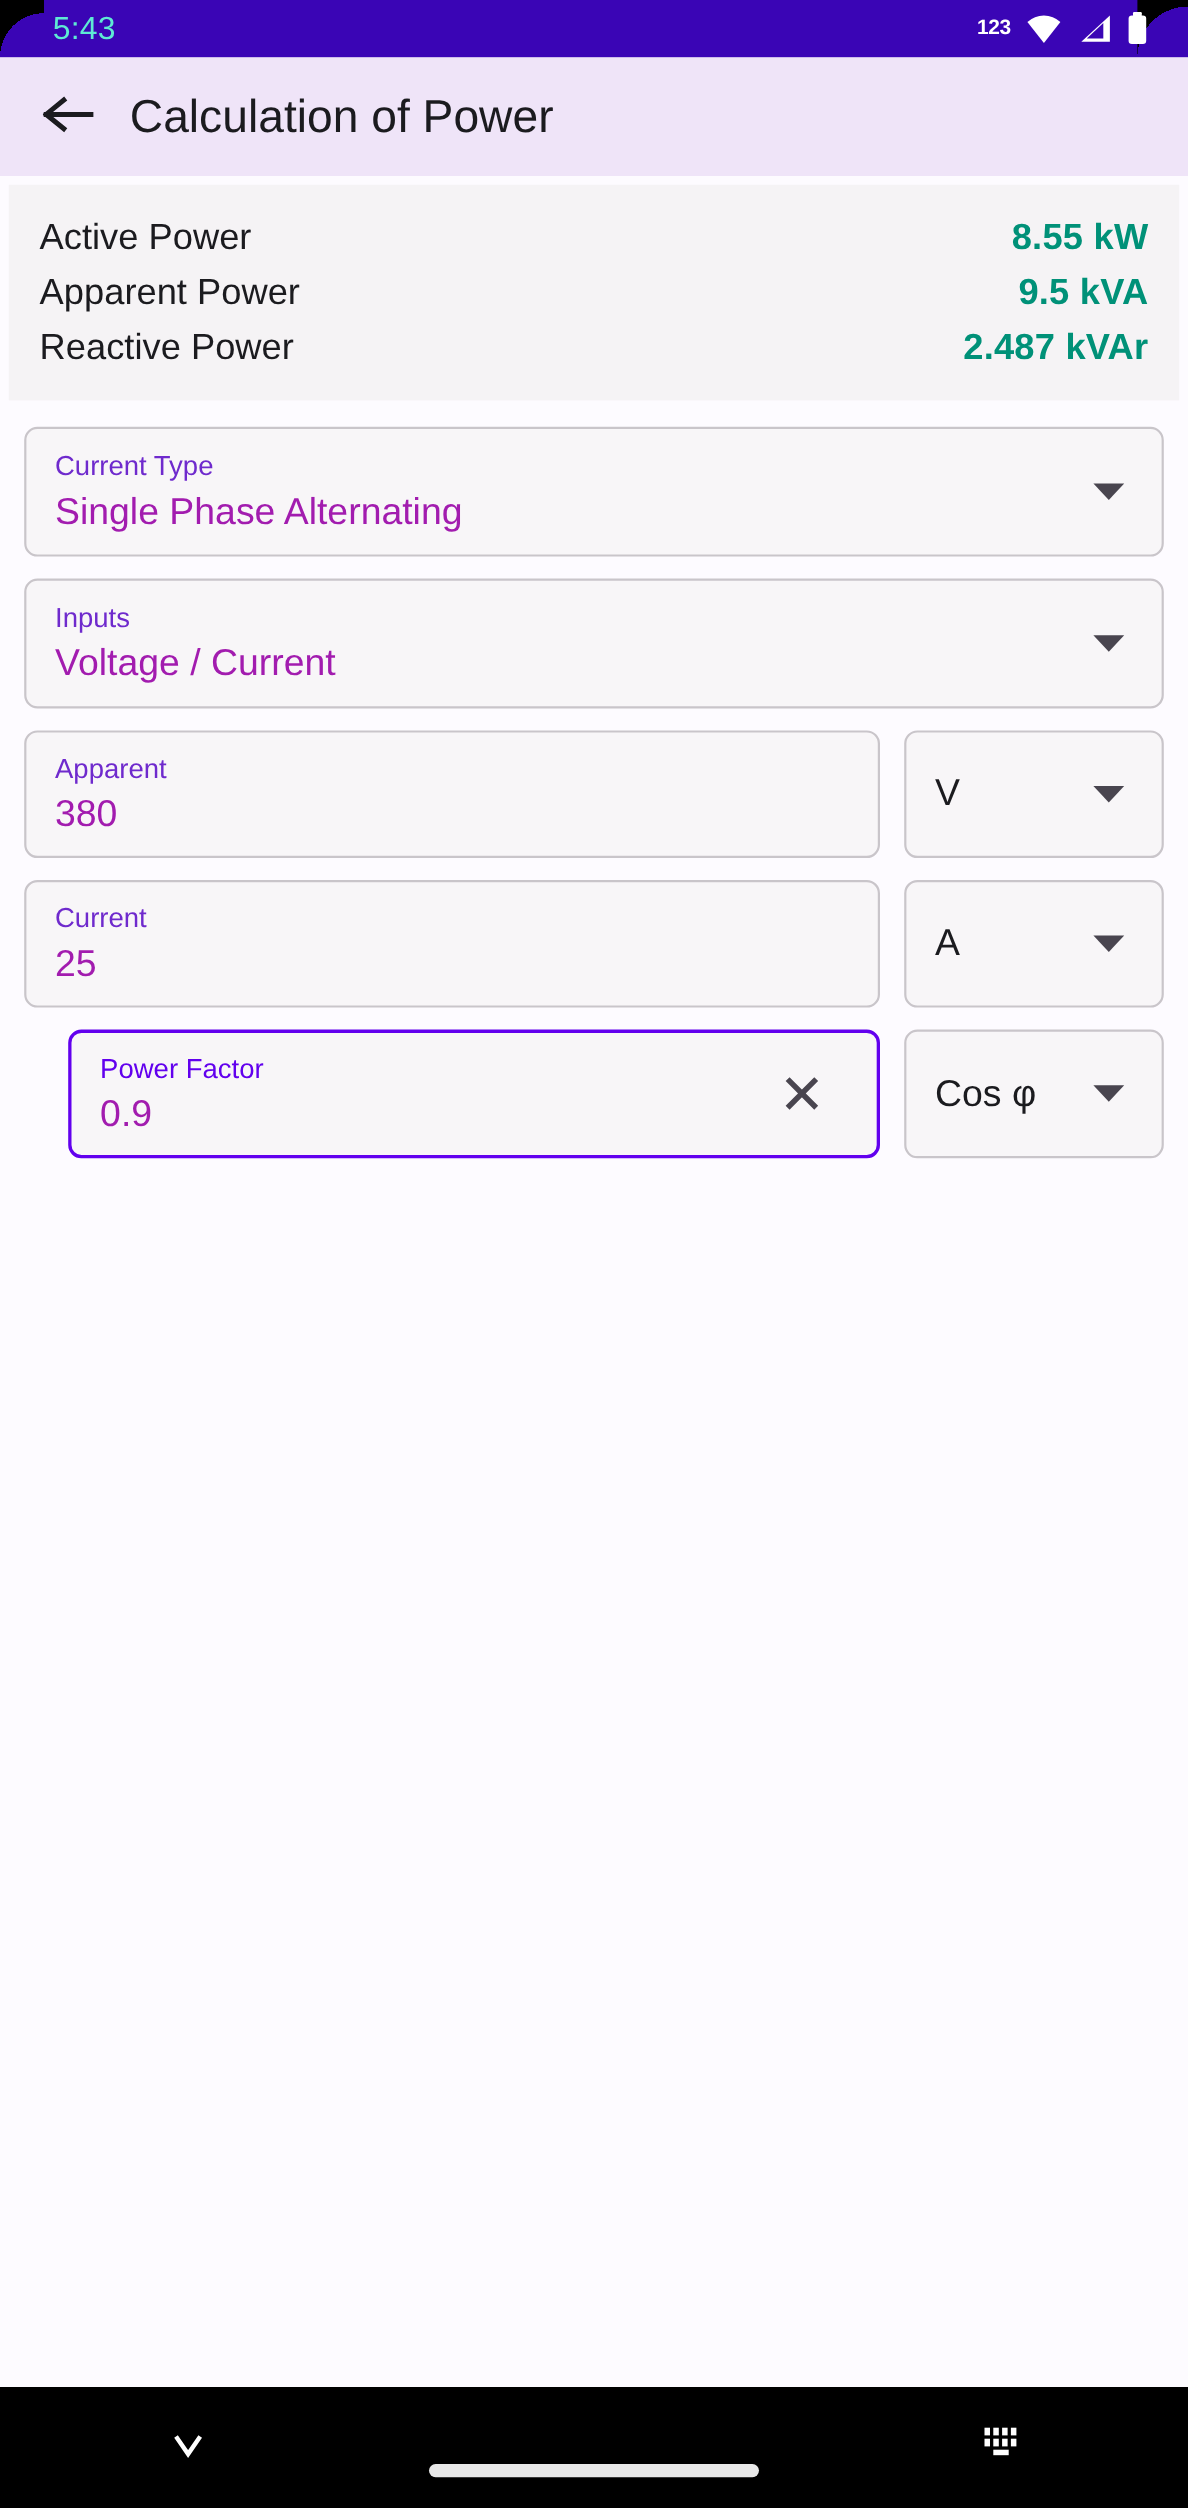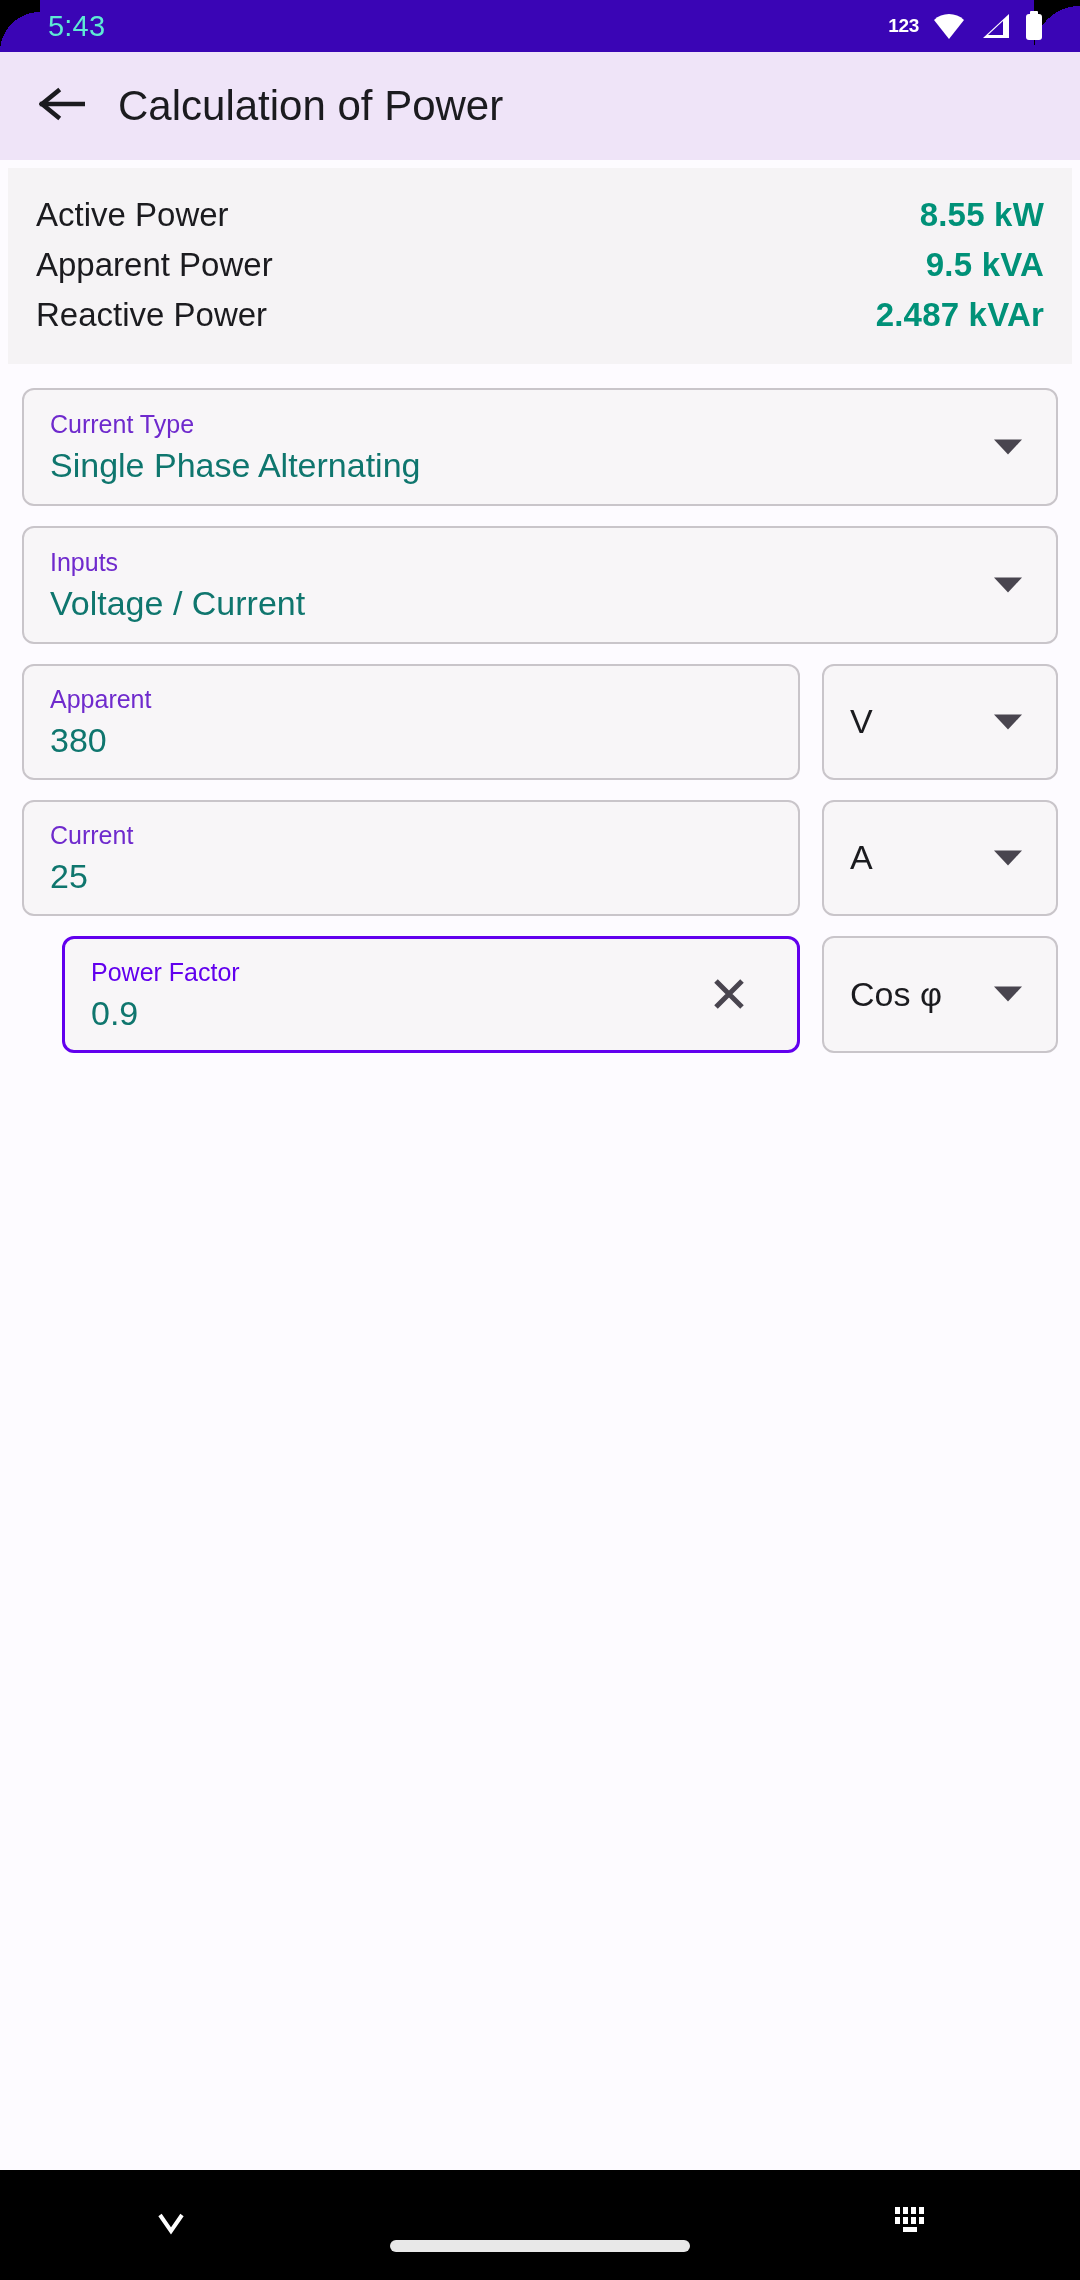--- a/index.html
+++ b/index.html
@@ -142,21 +142,21 @@
   .field-label {
     font-size: 25px;
     color: #6F2ACD;
     line-height: 1.25;
     margin-bottom: 4px;
   }
   .field.focused .field-label { color: #6200EE; }
 
   .field-value {
     font-size: 34px;
-    color: #0f766e;
+    color: #a21caf;
     line-height: 1.25;
   }
 
   
   .field.select {
     min-height: 118px;
     padding-right: 90px;
   }
   .caret {
     position: absolute;

